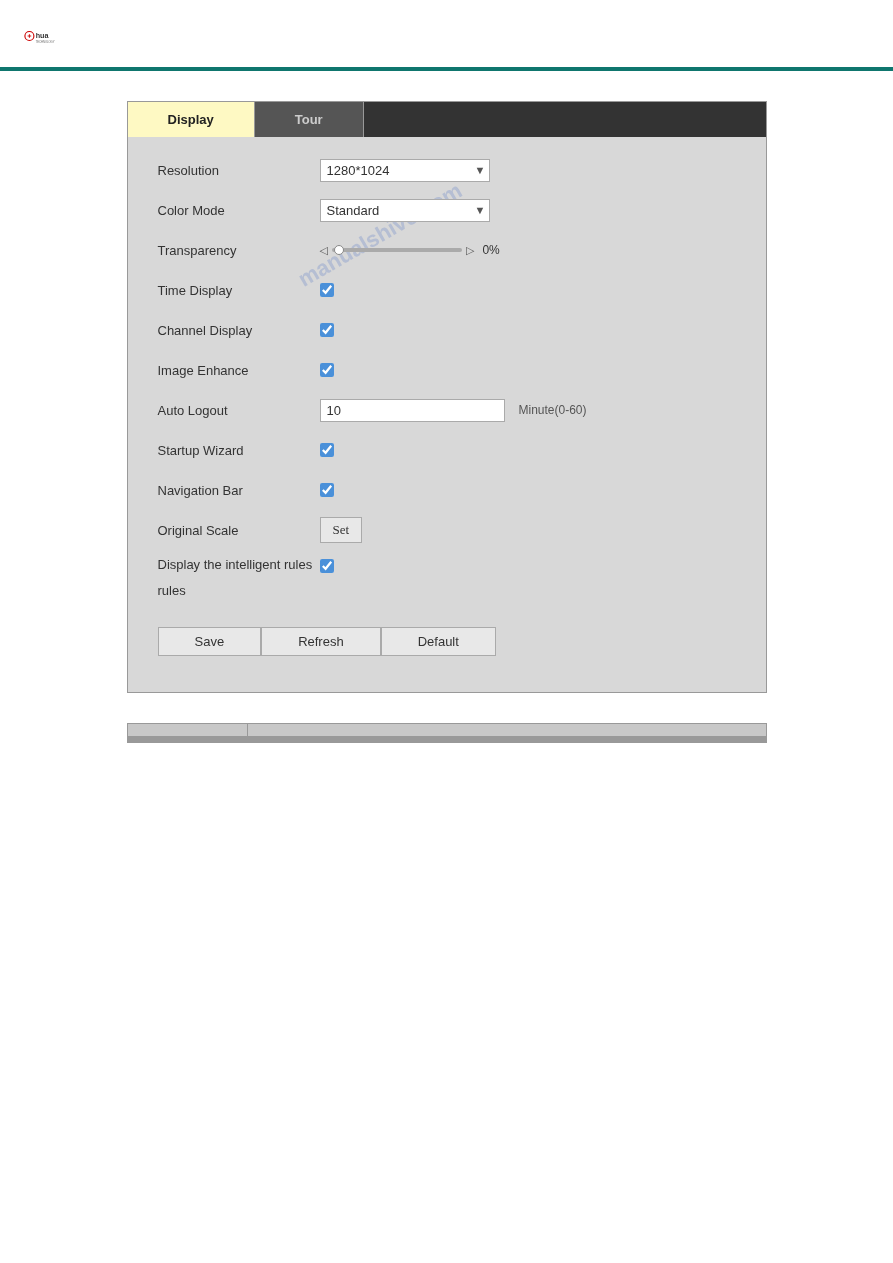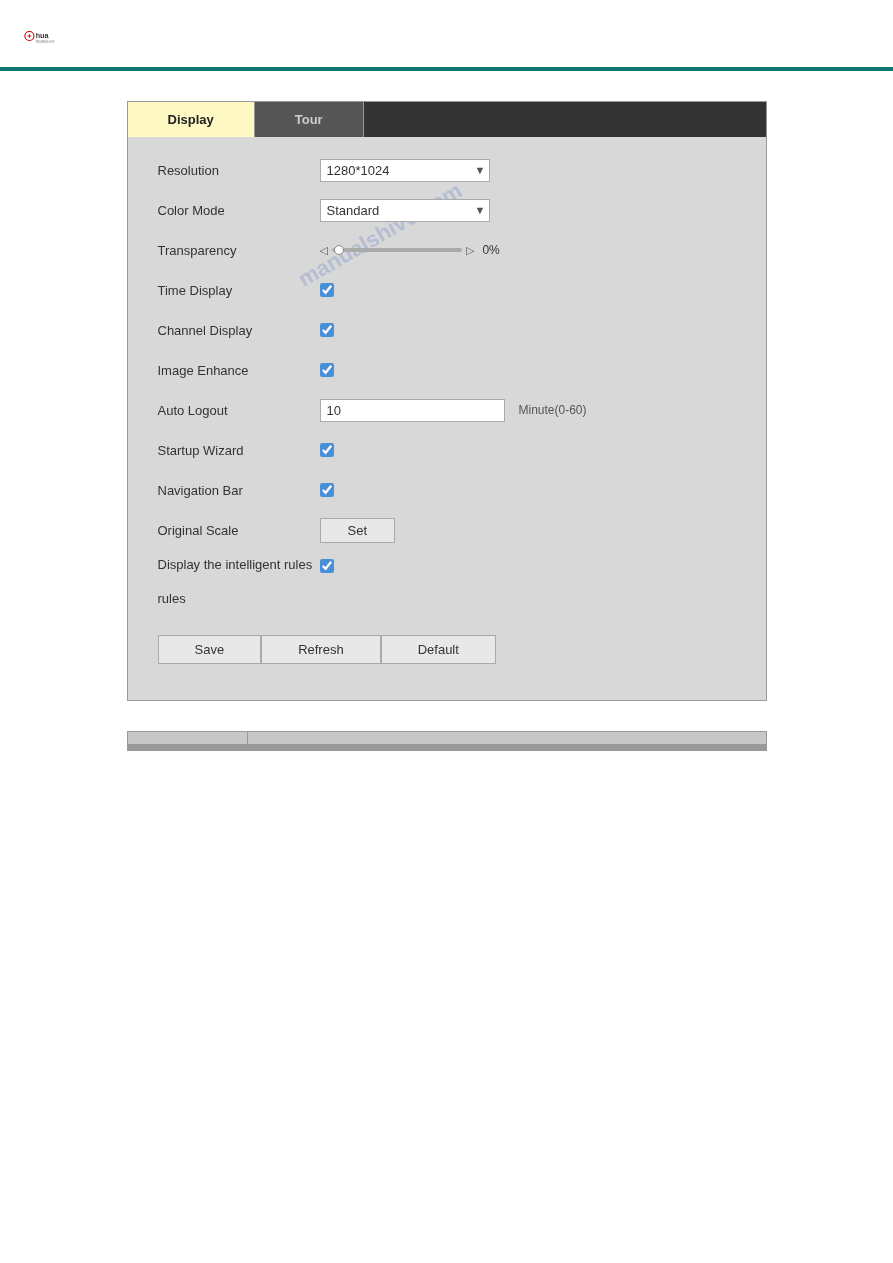--- a/index.html
+++ b/index.html
@@ -169,33 +169,34 @@
     }
 
     .input-hint {
       font-size: 12px;
       color: #555;
       margin-left: 6px;
     }
 
     
     .set-button {
-      padding: 4px 27px;
+      padding: 4px 12px;
       background: #e8e8e8;
       border: 1px solid #aaa;
       font-size: 13px;
       cursor: pointer;
       color: #333;
+      font-family: Liberation Serif, serif;
     }
 
     
     .intel-row {
       display: flex;
       align-items: flex-start;
-      margin-bottom: 22px;
+      margin-bottom: 14px;
     }
 
     
     .action-buttons {
       display: flex;
       justify-content: flex-start;
       margin-top: 24px;
       padding-bottom: 16px;
     }
 

